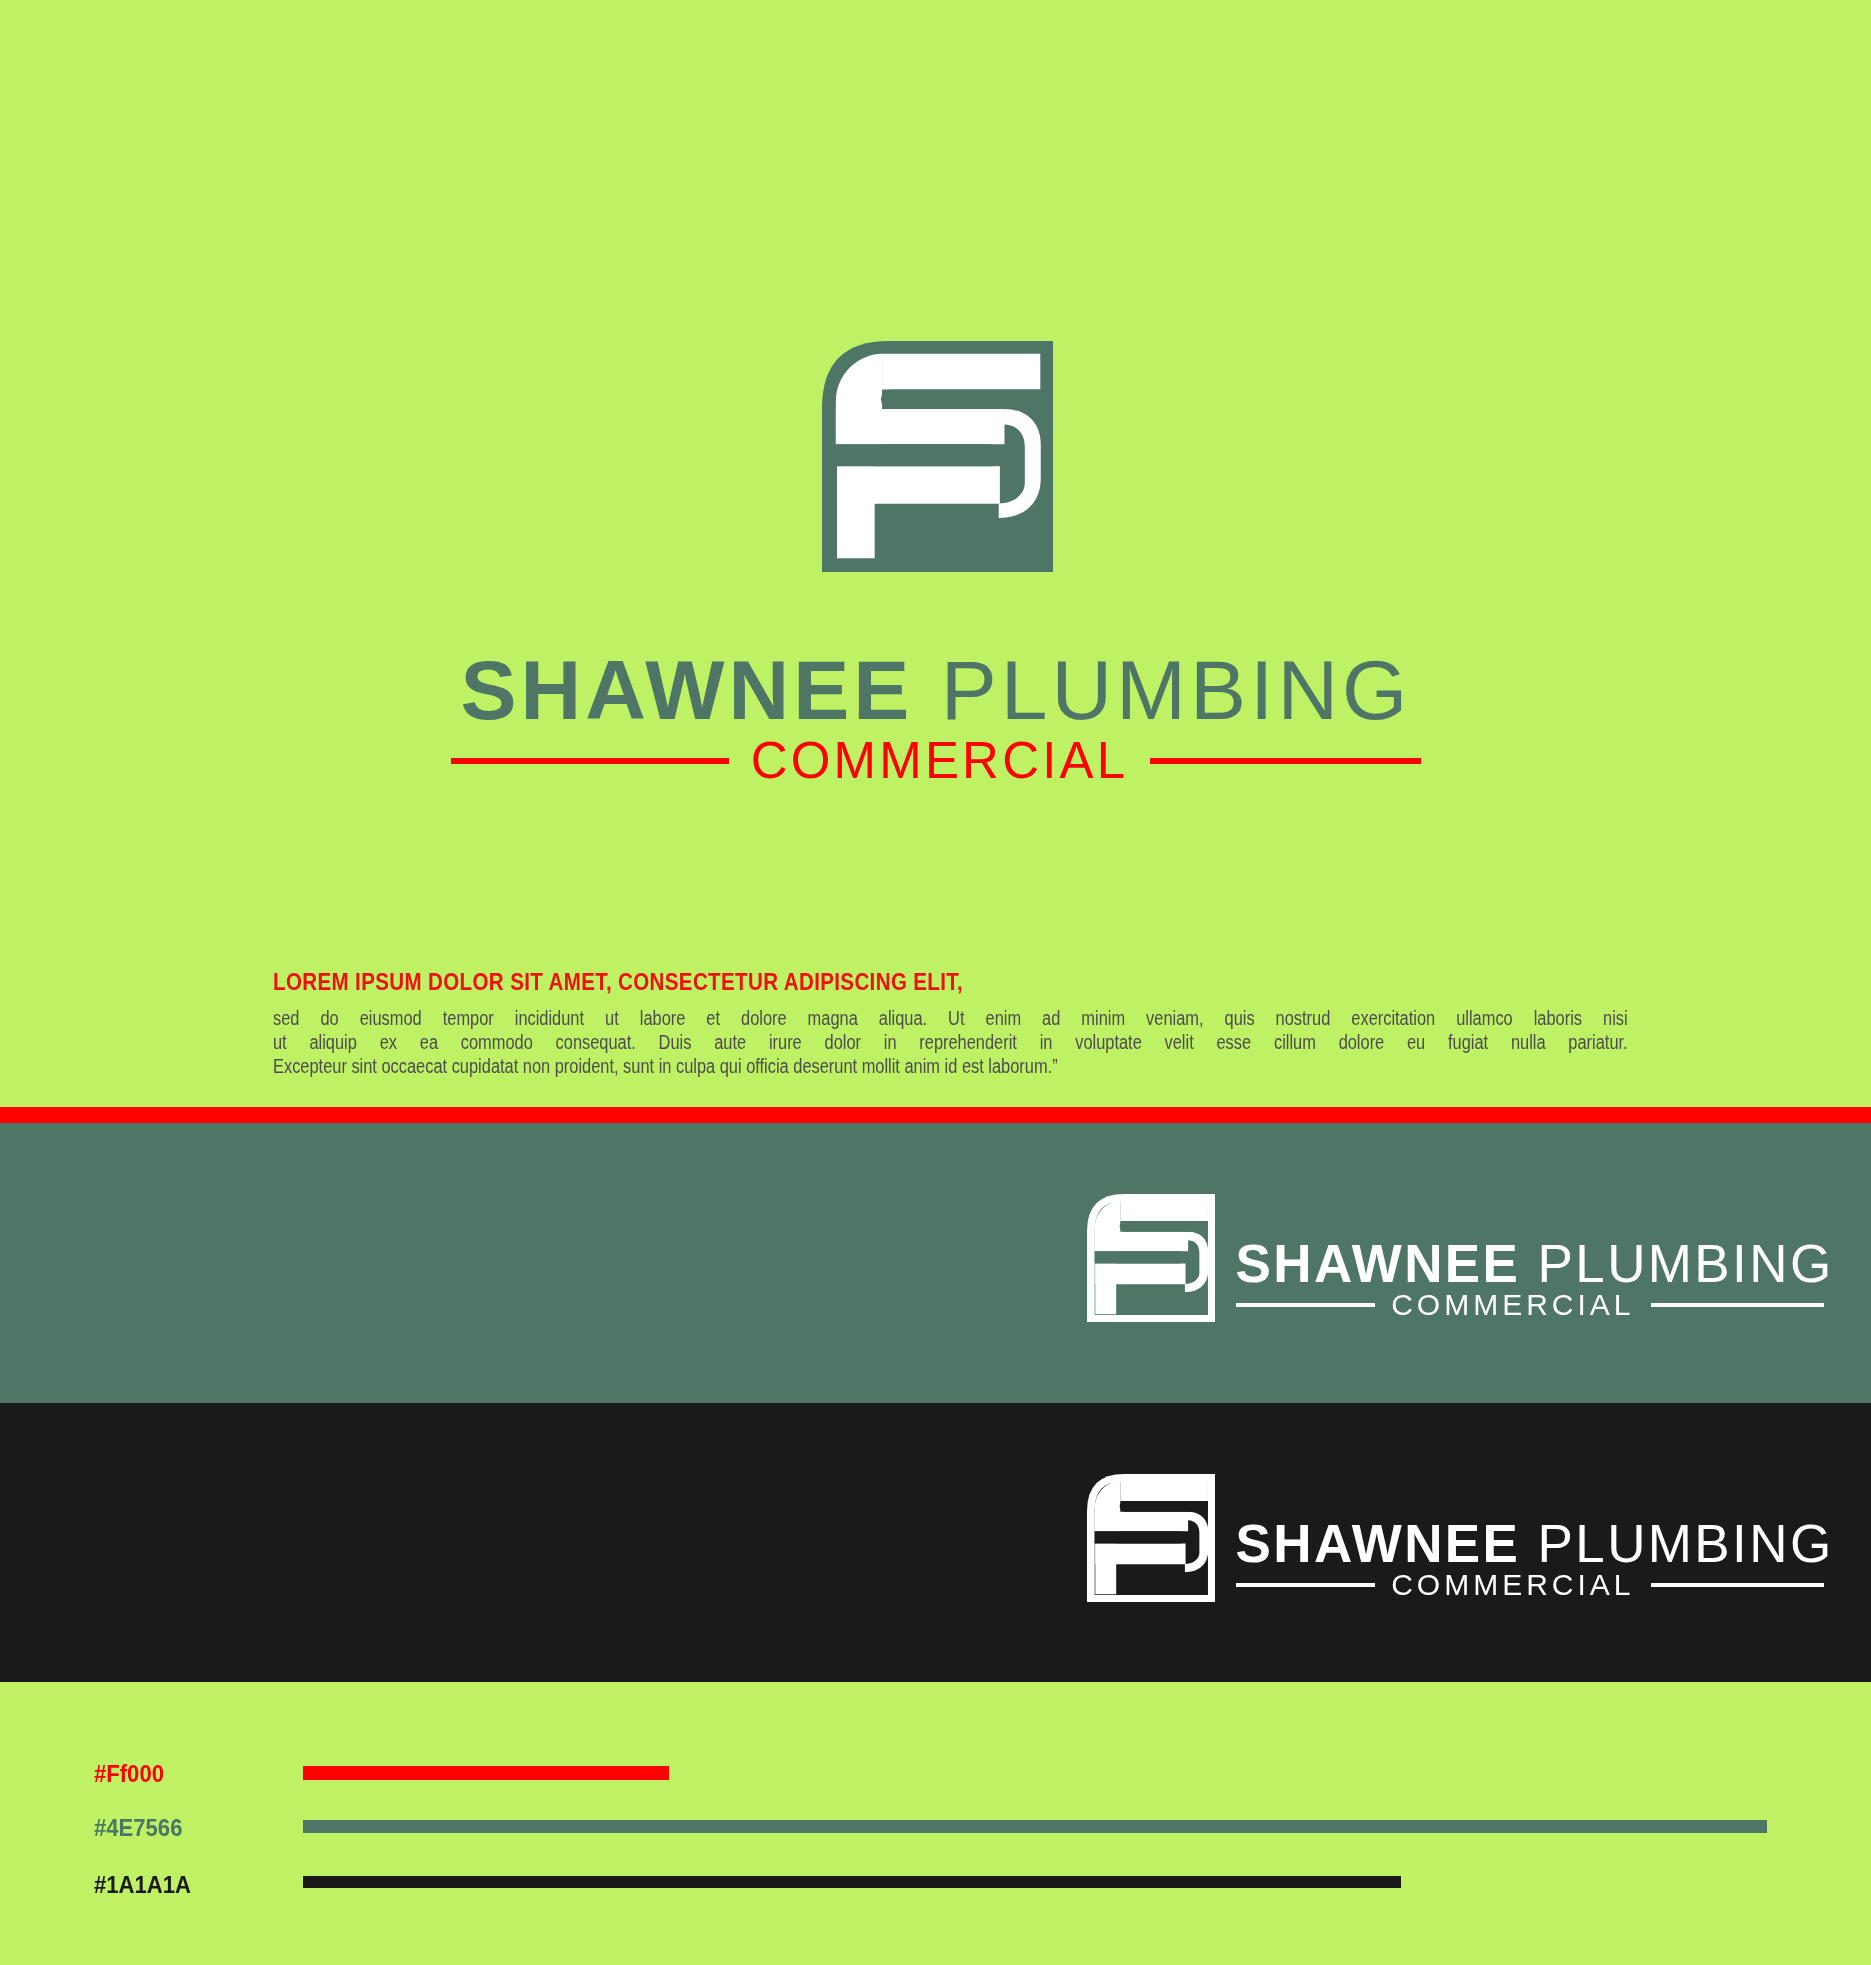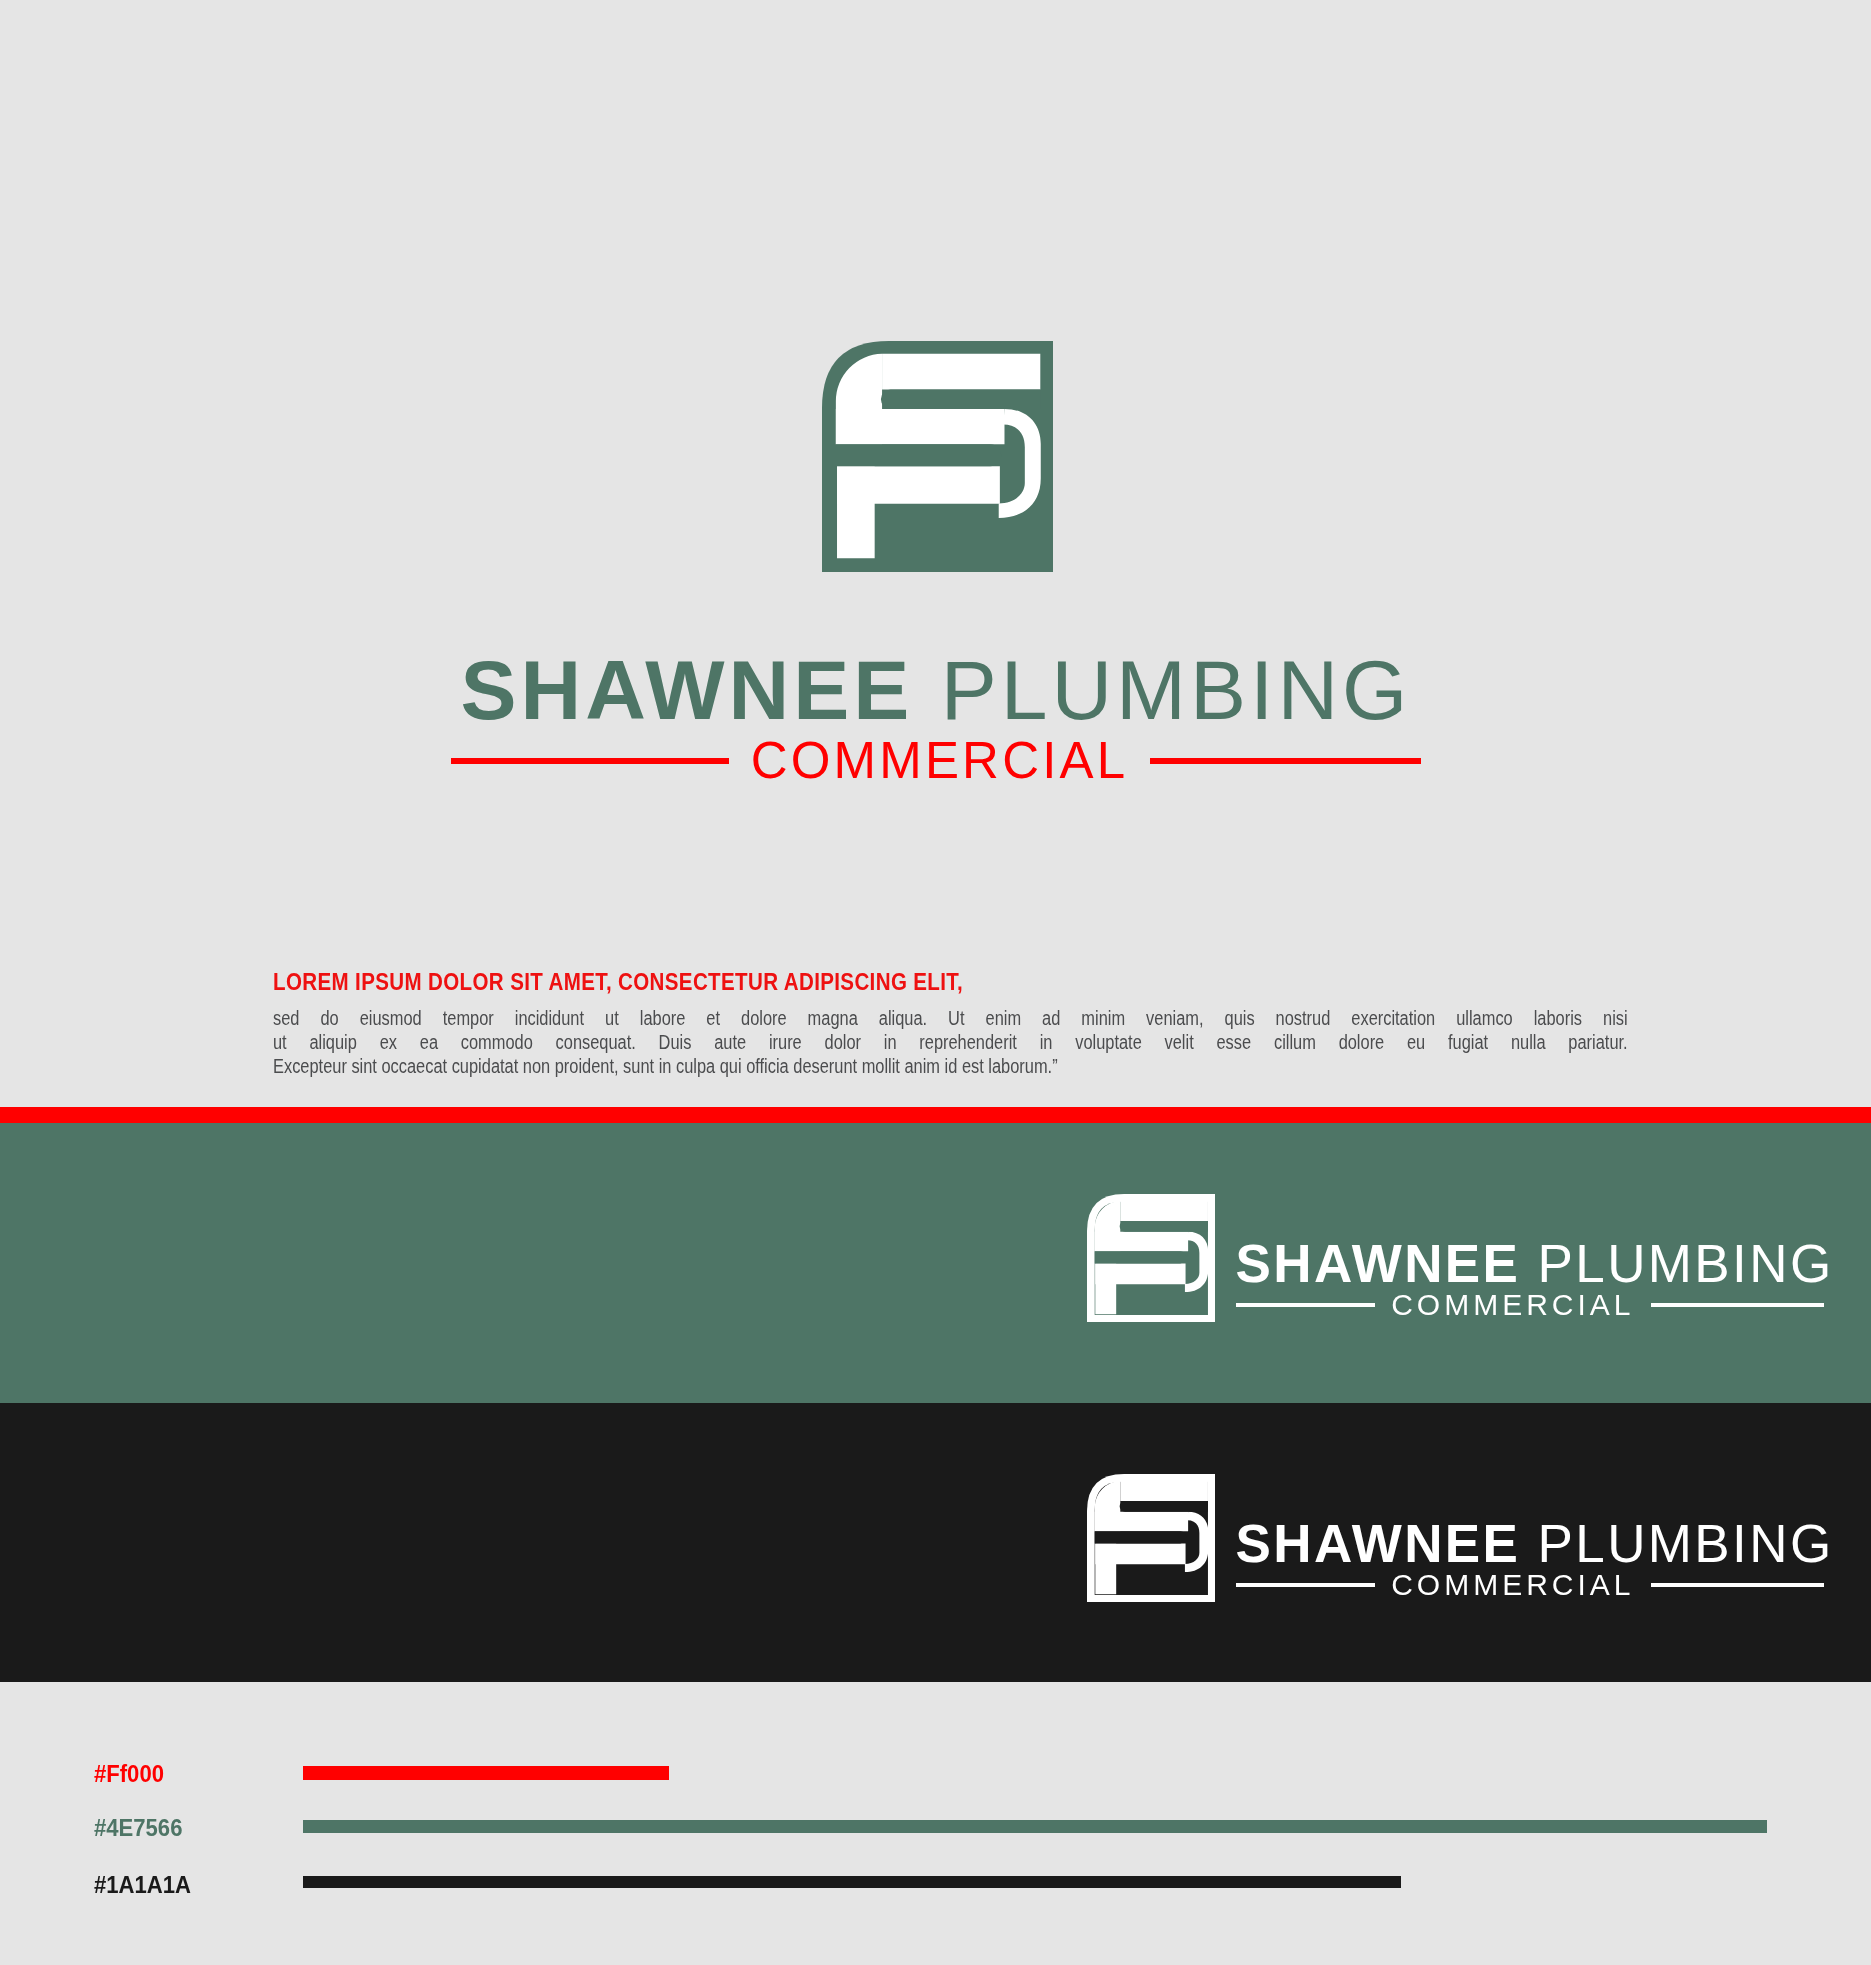--- a/index.html
+++ b/index.html
@@ -1,18 +1,18 @@
 <!DOCTYPE html>
 <html style="font-size:6.3px"><head>
 <meta charset="utf-8">
 <style>
   * { margin:0; padding:0; box-sizing:border-box; }
   html,body { width:1872px; height:1965px; background:#ffffff; overflow:hidden;
               font-family:"Liberation Sans", sans-serif; }
-  #page { position:relative; width:1872px; height:1965px; background:#e5e5e5; overflow:hidden; }
+  #page { position:relative; width:1872px; height:1965px; background:#bef264; overflow:hidden; }
 
   
   .top-mark { position:absolute; left:822px; top:341px; width:231px; height:231px; }
   .mark svg { display:block; width:100%; height:100%; }
 
   .title-row { position:absolute; left:0; top:648px; width:1872px; text-align:center;
                font-size:84px; line-height:1; letter-spacing:4px; color:#4E7566; white-space:nowrap; }
   .title-row .w-bold { font-weight:700; }
   .title-row .w-light { font-weight:400; }
 

